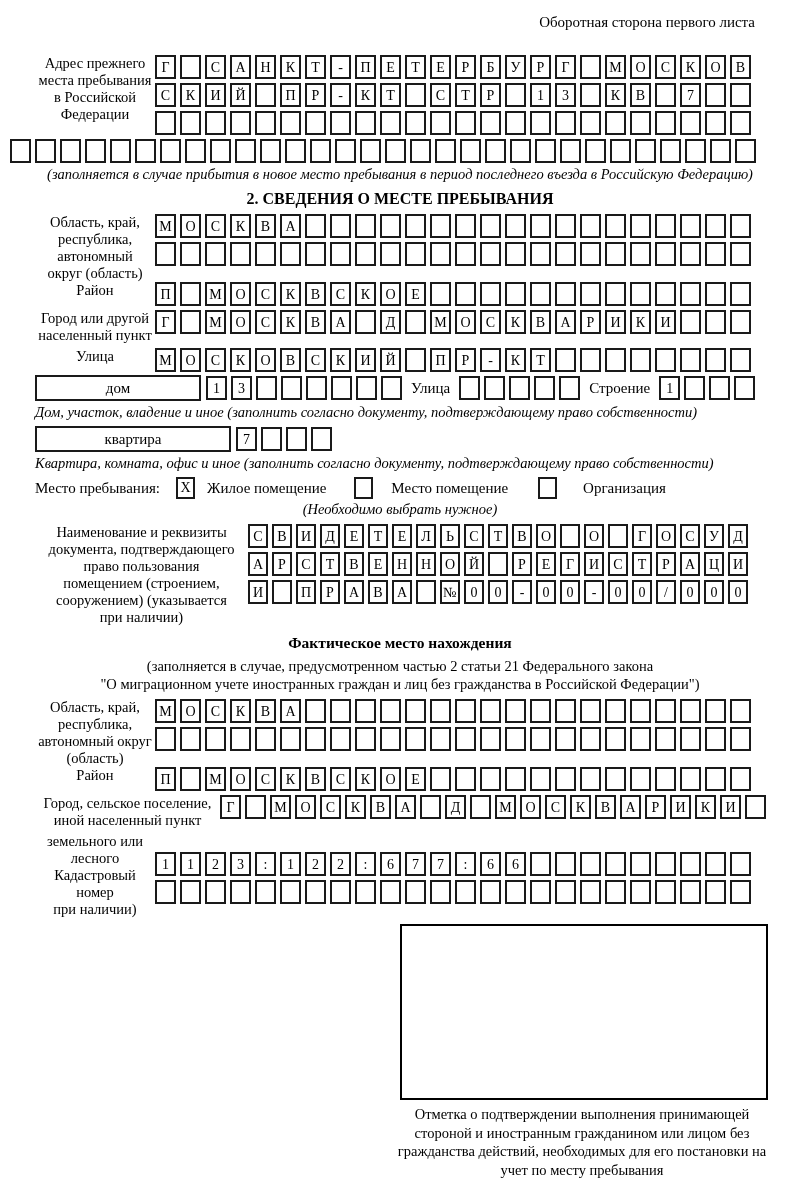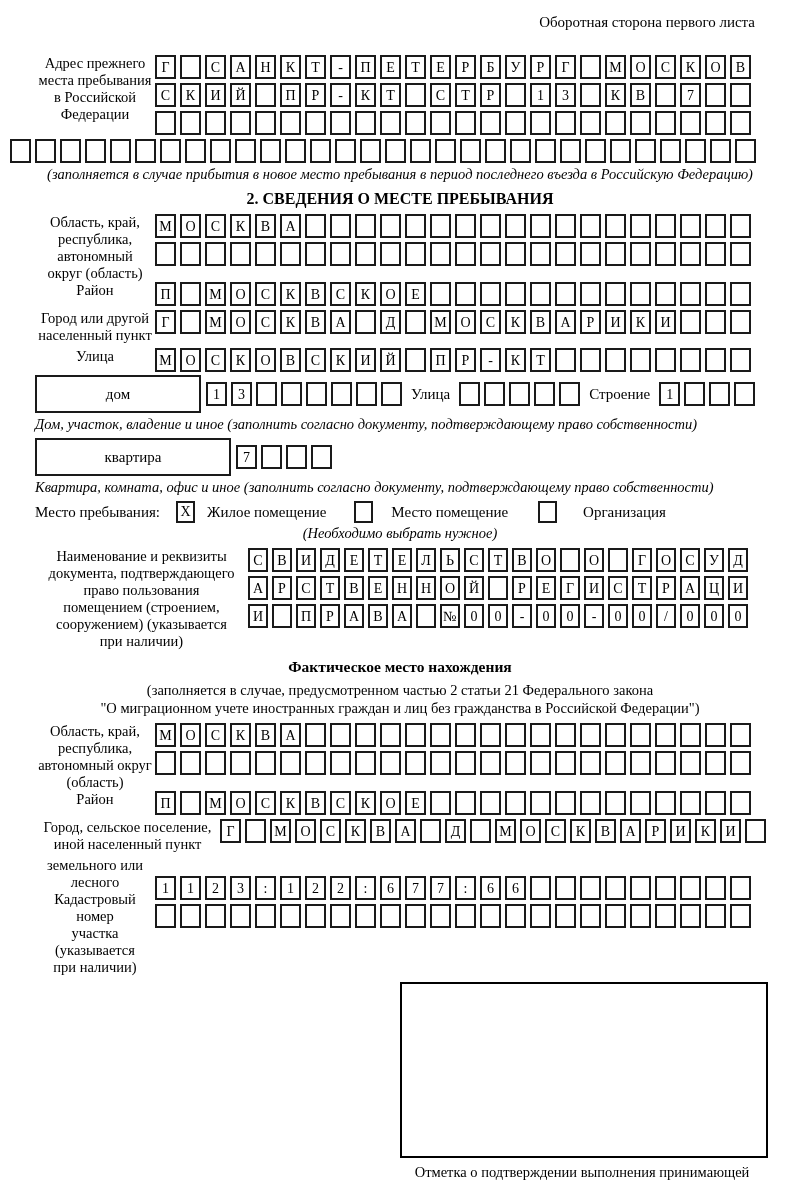--- a/index.html
+++ b/index.html
@@ -16,21 +16,21 @@
   .rows.offset{margin-top:19px;}
   .cells-row{display:flex;gap:4px;}
   .cell{width:21px;height:24px;box-sizing:border-box;border:2px solid #1a1a1a;
         font-size:14px;line-height:21px;text-align:center;flex-shrink:0;}
   .w20 .cell{width:20px;}
   .caption{font-size:14.5px;text-align:center;margin:3px 0 7px;font-style:italic;}
   .caption.left{text-align:left;padding-left:25px;margin:3px 0 5px;}
   .h2{text-align:center;font-weight:bold;font-size:16px;margin:6px 0 6px;}
   .h3{text-align:center;font-weight:bold;font-size:15.5px;margin:8px 0 5px;}
   .note{text-align:center;font-size:14.5px;line-height:18px;}
-  .widebox{height:38px;border:2px solid #1a1a1a;box-sizing:border-box;display:flex;
+  .widebox{height:26px;border:2px solid #1a1a1a;box-sizing:border-box;display:flex;
            align-items:center;justify-content:center;font-size:15px;flex-shrink:0;}
   .house-row{display:flex;align-items:center;margin-left:25px;margin-top:3px;gap:5px;}
   .inline-label{font-size:15px;margin:0 4px;white-space:nowrap;}
   .checkbox{width:19px;height:22px;border:2px solid #1a1a1a;box-sizing:border-box;
             display:inline-flex;align-items:center;justify-content:center;
             font-size:14px;flex-shrink:0;}
   .residence{display:flex;align-items:center;margin-left:25px;font-size:15px;margin-top:2px;}
   .opt-label{white-space:nowrap;}
   .stamp-box{margin-left:390px;width:364px;height:172px;border:2px solid #000;margin-top:6px;}
   .stamp-caption{margin-left:378px;width:388px;text-align:center;font-size:14.5px;
@@ -583,21 +583,20 @@
         <span class="cell">К</span>
         <span class="cell">И</span>
         <span class="cell"></span>
       </div>
   </div>
 
   <div class="field mt4">
     <div class="flabel">
       <div>земельного или лесного</div>
       <div>Кадастровый номер</div>
-      <div>участка (указывается</div>
       <div>при наличии)</div>
     </div>
     <div class="rows offset">
       <div class="cells-row">
           <span class="cell">1</span>
           <span class="cell">1</span>
           <span class="cell">2</span>
           <span class="cell">3</span>
           <span class="cell">:</span>
           <span class="cell">1</span>

